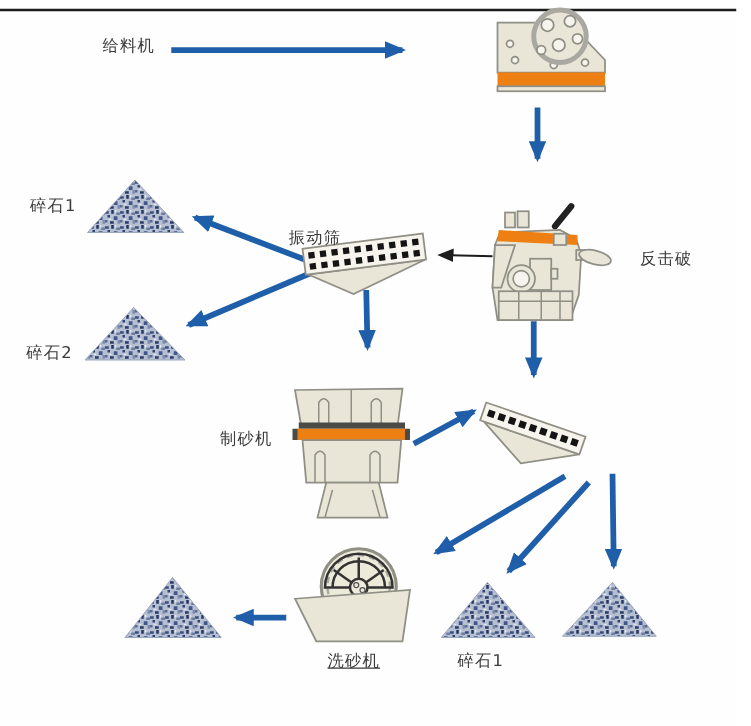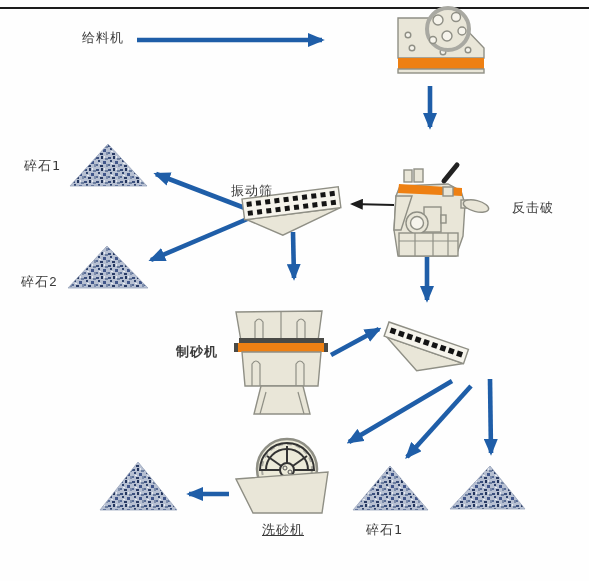--- a/index.html
+++ b/index.html
@@ -186,17 +186,17 @@
     <polygon class="pile" points="107,246 148,288 68,288"></polygon>
     <polygon class="pile" points="390,466 428,510 353,510"></polygon>
     <polygon class="pile" points="490,466 525,509 450,509"></polygon>
     <polygon class="pile" points="138,462 177,510 100,510"></polygon>
   </svg>
 
   <div class="lbl" style="left:82px;top:31px;">给料机</div>
   <div class="lbl" style="left:231px;top:184px;">振动筛</div>
   <div class="lbl" style="left:472px;top:201px;margin-left:40px;">反击破</div>
   <div class="lbl" style="left:24px;top:159px;">碎石1</div>
-  <div class="lbl" style="left:21px;top:276px;font-family:Liberation Mono, monospace;">碎石2</div>
-  <div class="lbl" style="left:176px;top:345px;font-weight:bold;">制砂机</div>
+  <div class="lbl" style="left:21px;top:276px;">碎石2</div>
+  <div class="lbl" style="left:176px;top:345px;">制砂机</div>
   <div class="lbl" style="left:262px;top:523px;text-decoration:underline;">洗砂机</div>
   <div class="lbl" style="left:366px;top:523px;">碎石1</div>
 </div>
 
 </body></html>

